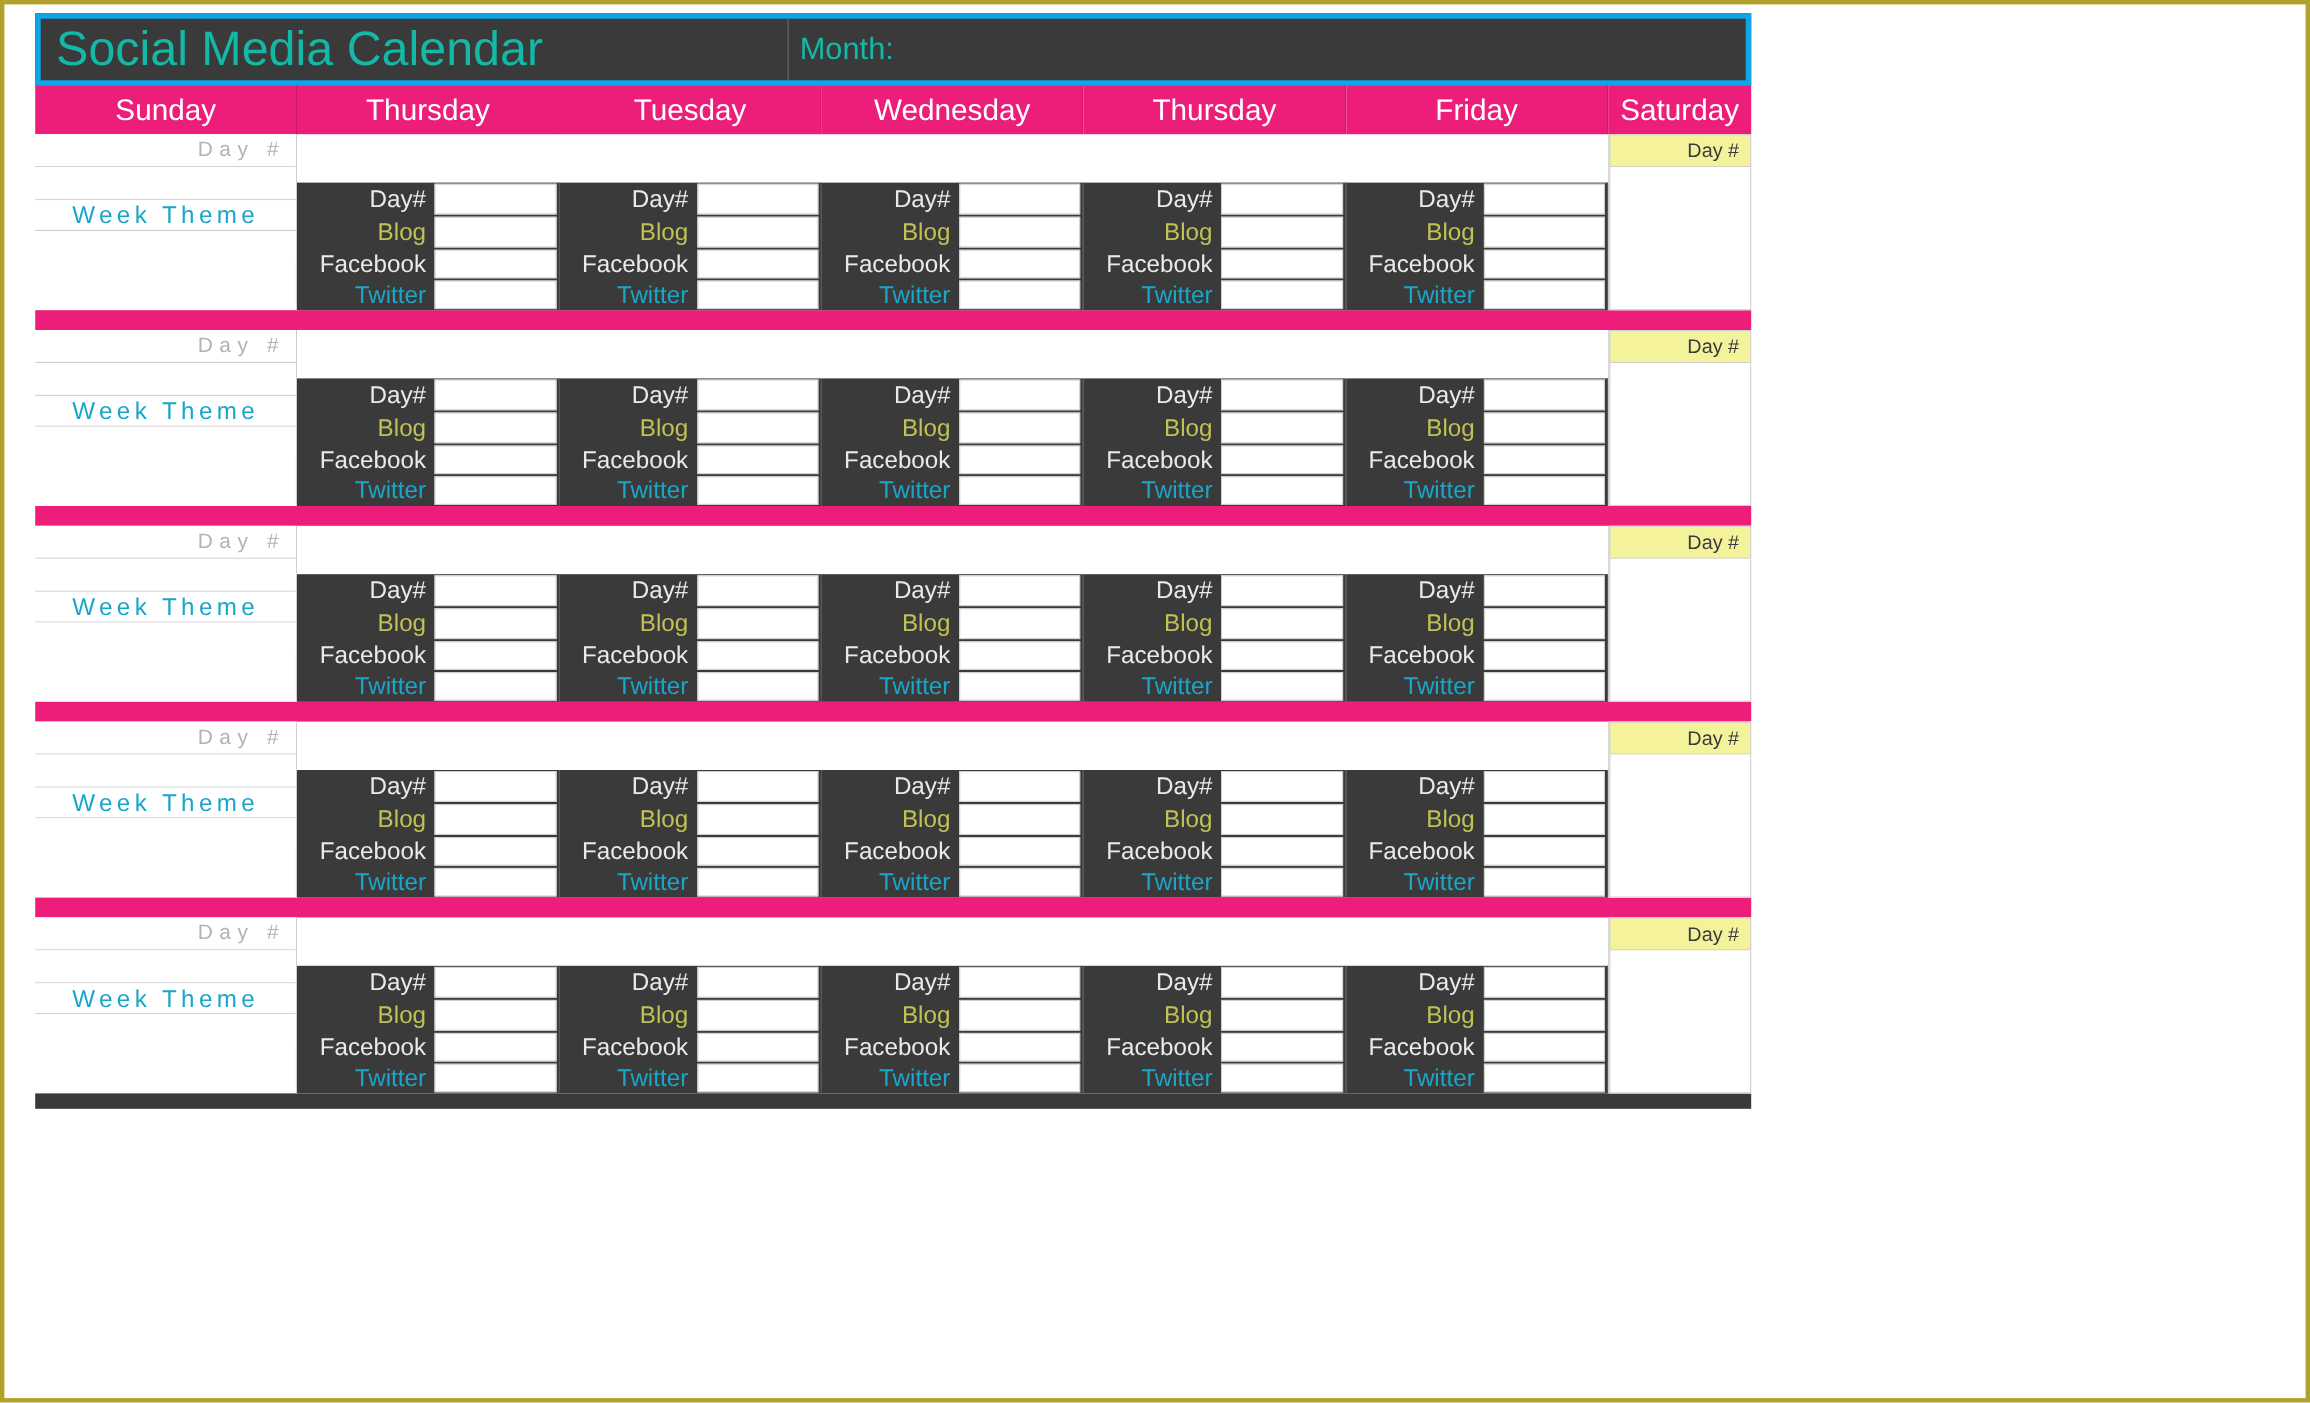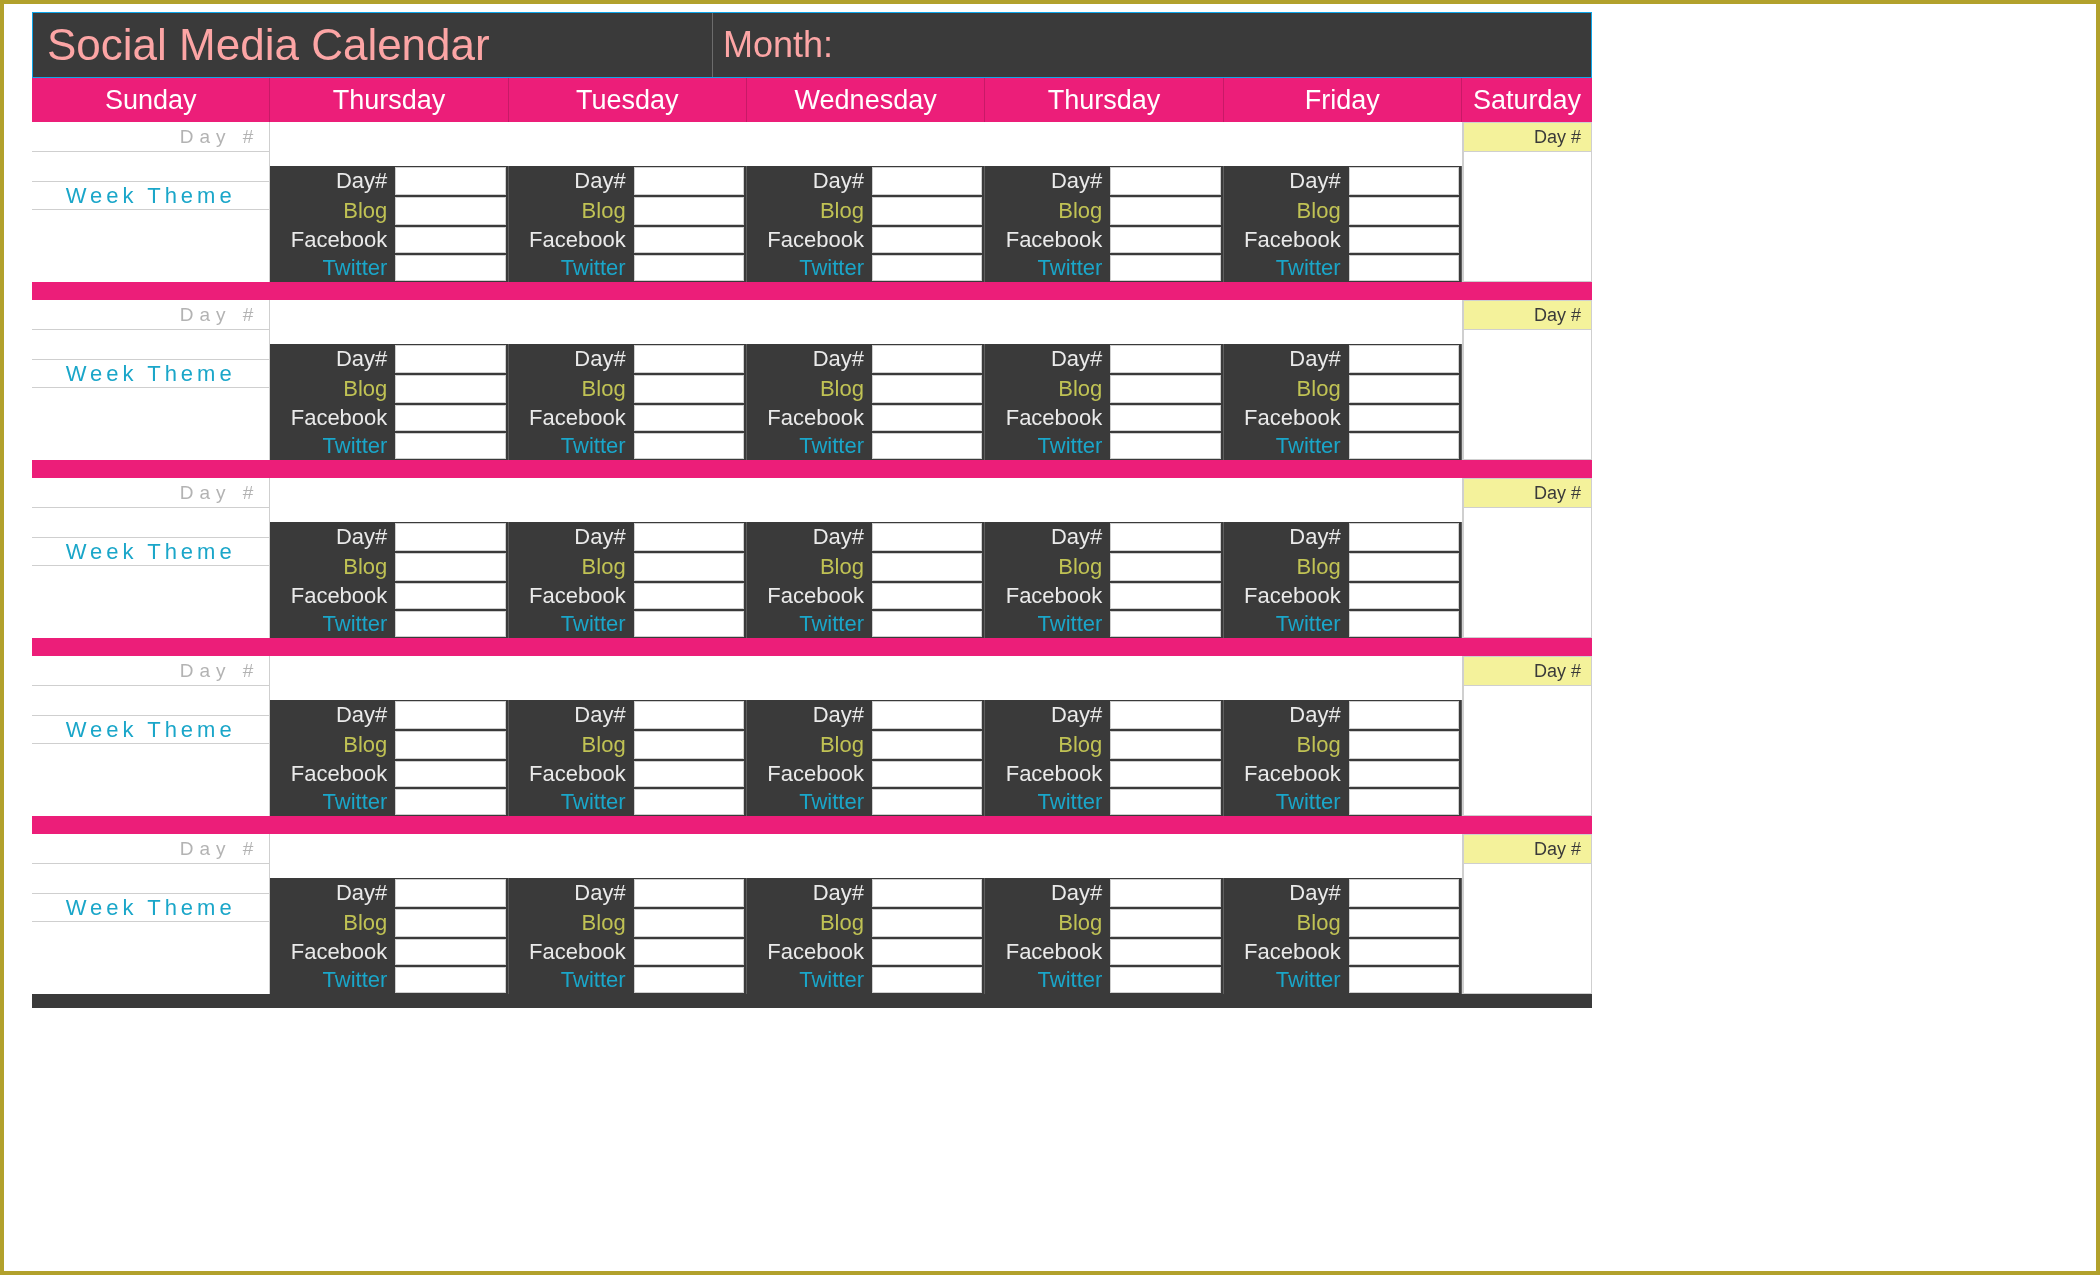--- a/index.html
+++ b/index.html
@@ -16,25 +16,25 @@
   html,body{margin:0;padding:0;}
   body{
     width:2100px;height:1275px;
     background:#fff;
     border:4px solid #b2a12c;
     padding:8px 28px;
   }
   .page{width:1560px;}
   .titlebar{
     display:flex;width:100%;height:66px;
-    background:var(--dark);color:#fca5a5;font-size:44px;font-weight:300;
-    border:1px solid #0ea5e9;
+    background:var(--dark);color:#14b8a6;font-size:44px;font-weight:300;
+    border:5px solid #0ea5e9;
   }
   .titlebar .left{flex:0 0 680px;display:flex;align-items:center;padding-left:14px;border-right:1px solid #6c6c6c;}
-  .titlebar .right{flex:1;display:flex;align-items:center;padding-left:10px;font-size:36px;}
+  .titlebar .right{flex:1;display:flex;align-items:center;padding-left:10px;font-size:28px;}
   .dayheader{display:flex;width:100%;height:44px;}
   .dayheader .cell{
     flex:1;background:var(--pink);color:#fff;
     display:flex;align-items:center;justify-content:center;
     font-size:27px;border-right:1px solid rgba(0,0,0,.15);
   }
   .dayheader .cell:last-child{border-right:none;text-align:center;}
   .dayheader .cell.sat{flex:0 0 130px;}
 
   .week{display:flex;width:100%;}

